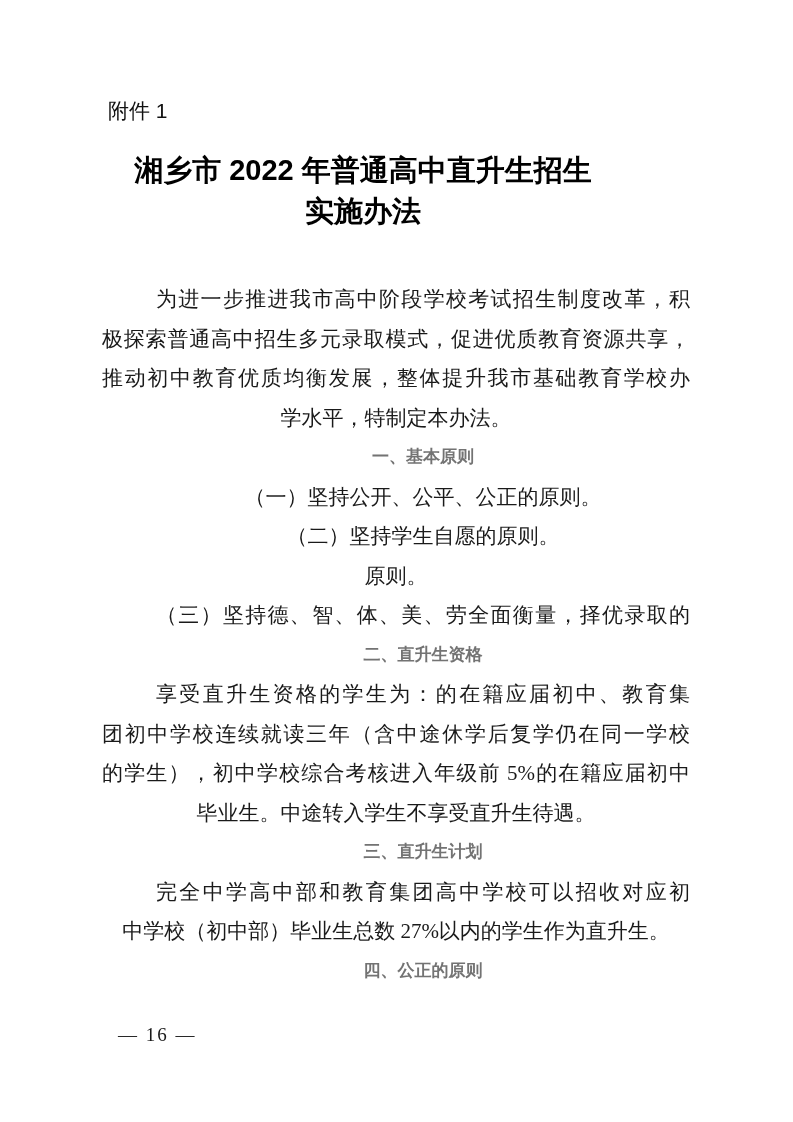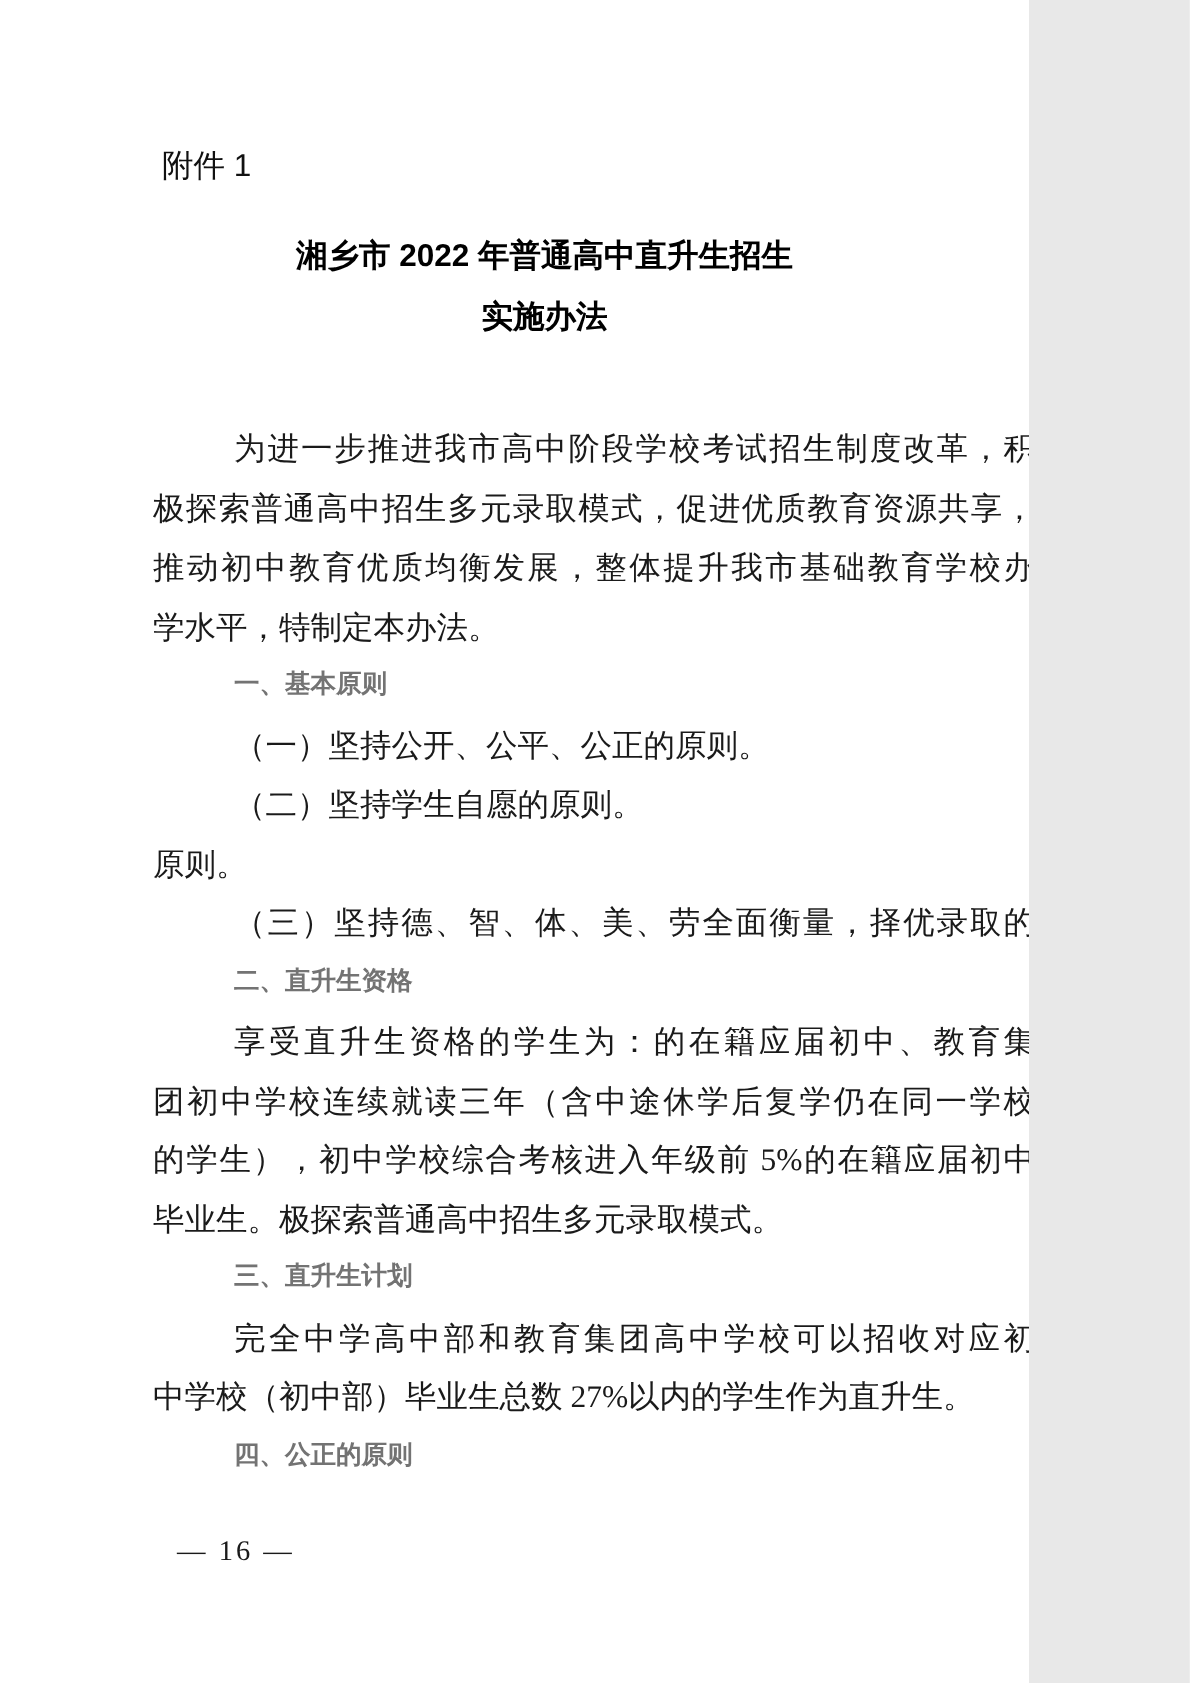--- a/index.html
+++ b/index.html
@@ -2,21 +2,21 @@
 <html><head>
 <meta charset="utf-8">
 <style>
   html, body {
     margin: 0;
     padding: 0;
     background: #e8e8e8;
   }
   .page {
     position: relative;
-    width: 686px;
+    width: 793px;
     height: 1122px;
     background: #ffffff;
     overflow: hidden;
     font-family: "Liberation Serif", "DejaVu Serif", serif;
     color: #1a1a1a;
   }
   .attachment-label {
     position: absolute;
     left: 108px;
     top: 97px;
@@ -28,37 +28,38 @@
     white-space: nowrap;
   }
   .doc-title {
     position: absolute;
     left: 69px;
     top: 150px;
     width: 588px;
     text-align: center;
     font-family: "Liberation Sans", "DejaVu Sans", sans-serif;
     font-weight: 700;
-    font-size: 21px;
+    font-size: 29px;
     line-height: 41px;
     color: #000000;
   }
   .doc-body {
     position: absolute;
     left: 102px;
     top: 280px;
     width: 588px;
     font-size: 21px;
     line-height: 39.5px;
   }
   .doc-body .line {
     height: 39.5px;
     line-height: 39.5px;
     overflow: hidden;
     white-space: normal;
+    text-align: center;
   }
   .doc-body .indent {
     padding-left: 54px;
   }
   .doc-body .fill {
     text-align: justify;
     text-align-last: justify;
   }
   .doc-body .heading .line {
     font-family: Liberation Mono, monospace;
@@ -109,21 +110,21 @@
         <div class="line">原则。</div>
         <div class="line indent fill">（三）坚持德、智、体、美、劳全面衡量，择优录取的</div>
       </div>
       <div class="block heading">
         <div class="line indent">二、直升生资格</div>
       </div>
       <div class="block paragraph">
         <div class="line indent fill">享受直升生资格的学生为：的在籍应届初中、教育集</div>
         <div class="line fill">团初中学校连续就读三年（含中途休学后复学仍在同一学校</div>
         <div class="line fill">的学生），初中学校综合考核进入年级前 5%的在籍应届初中</div>
-        <div class="line">毕业生。极探索普通高中招生多元录取模式。</div>
+        <div class="line">毕业生。中途转入学生不享受直升生待遇。</div>
       </div>
       <div class="block heading">
         <div class="line indent">三、直升生计划</div>
       </div>
       <div class="block paragraph">
         <div class="line indent fill">完全中学高中部和教育集团高中学校可以招收对应初</div>
         <div class="line">中学校（初中部）毕业生总数 27%以内的学生作为直升生。</div>
       </div>
       <div class="block heading">
         <div class="line indent">四、公正的原则</div>

